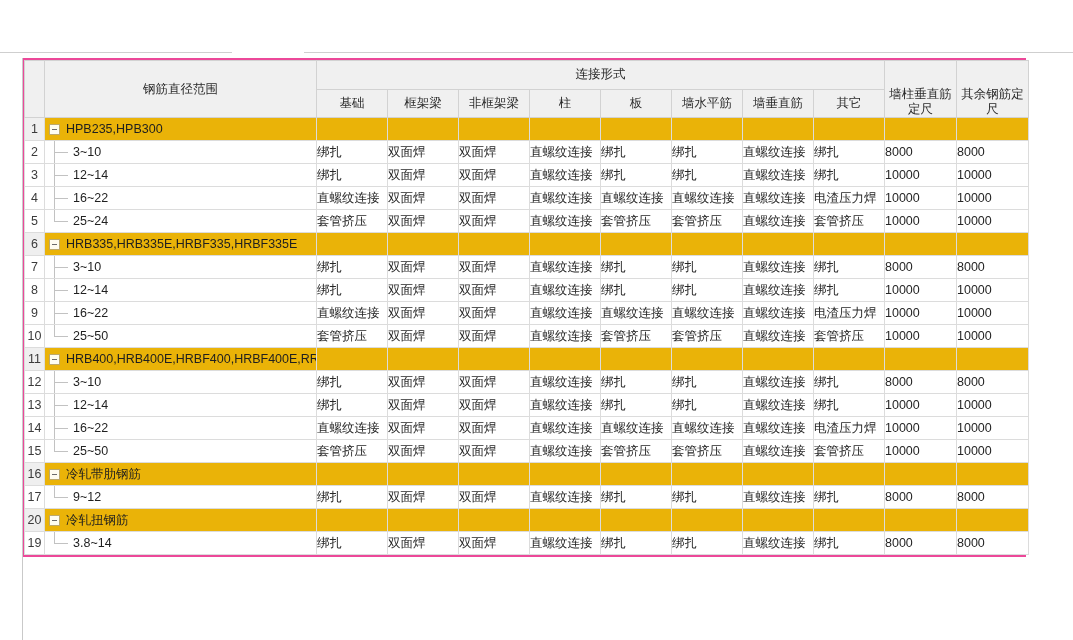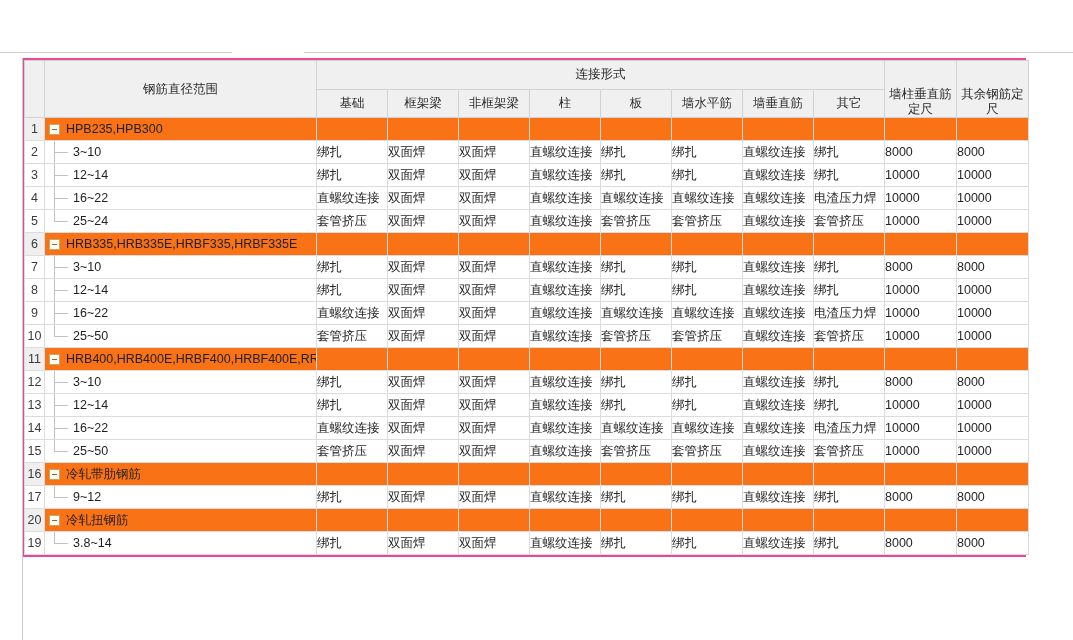--- a/index.html
+++ b/index.html
@@ -155,21 +155,21 @@
     padding-left: 5px;
     text-align: left;
     height: 22px;
     line-height: 22px;
   }
   td.namecell {
     padding: 0;
     position: relative;
     height: 22px;
   }
-  tr.grouprow td { background: #f97316; }
+  tr.grouprow td { background: #eab308; }
   tr.grouprow td.rownum { background: #efefef; }
   tr.leafrow td { background: #ffffff; }
 
   
   .tree {
     position: relative;
     height: 22px;
     display: flex; align-items: center;
     padding-left: 4px;
   }

